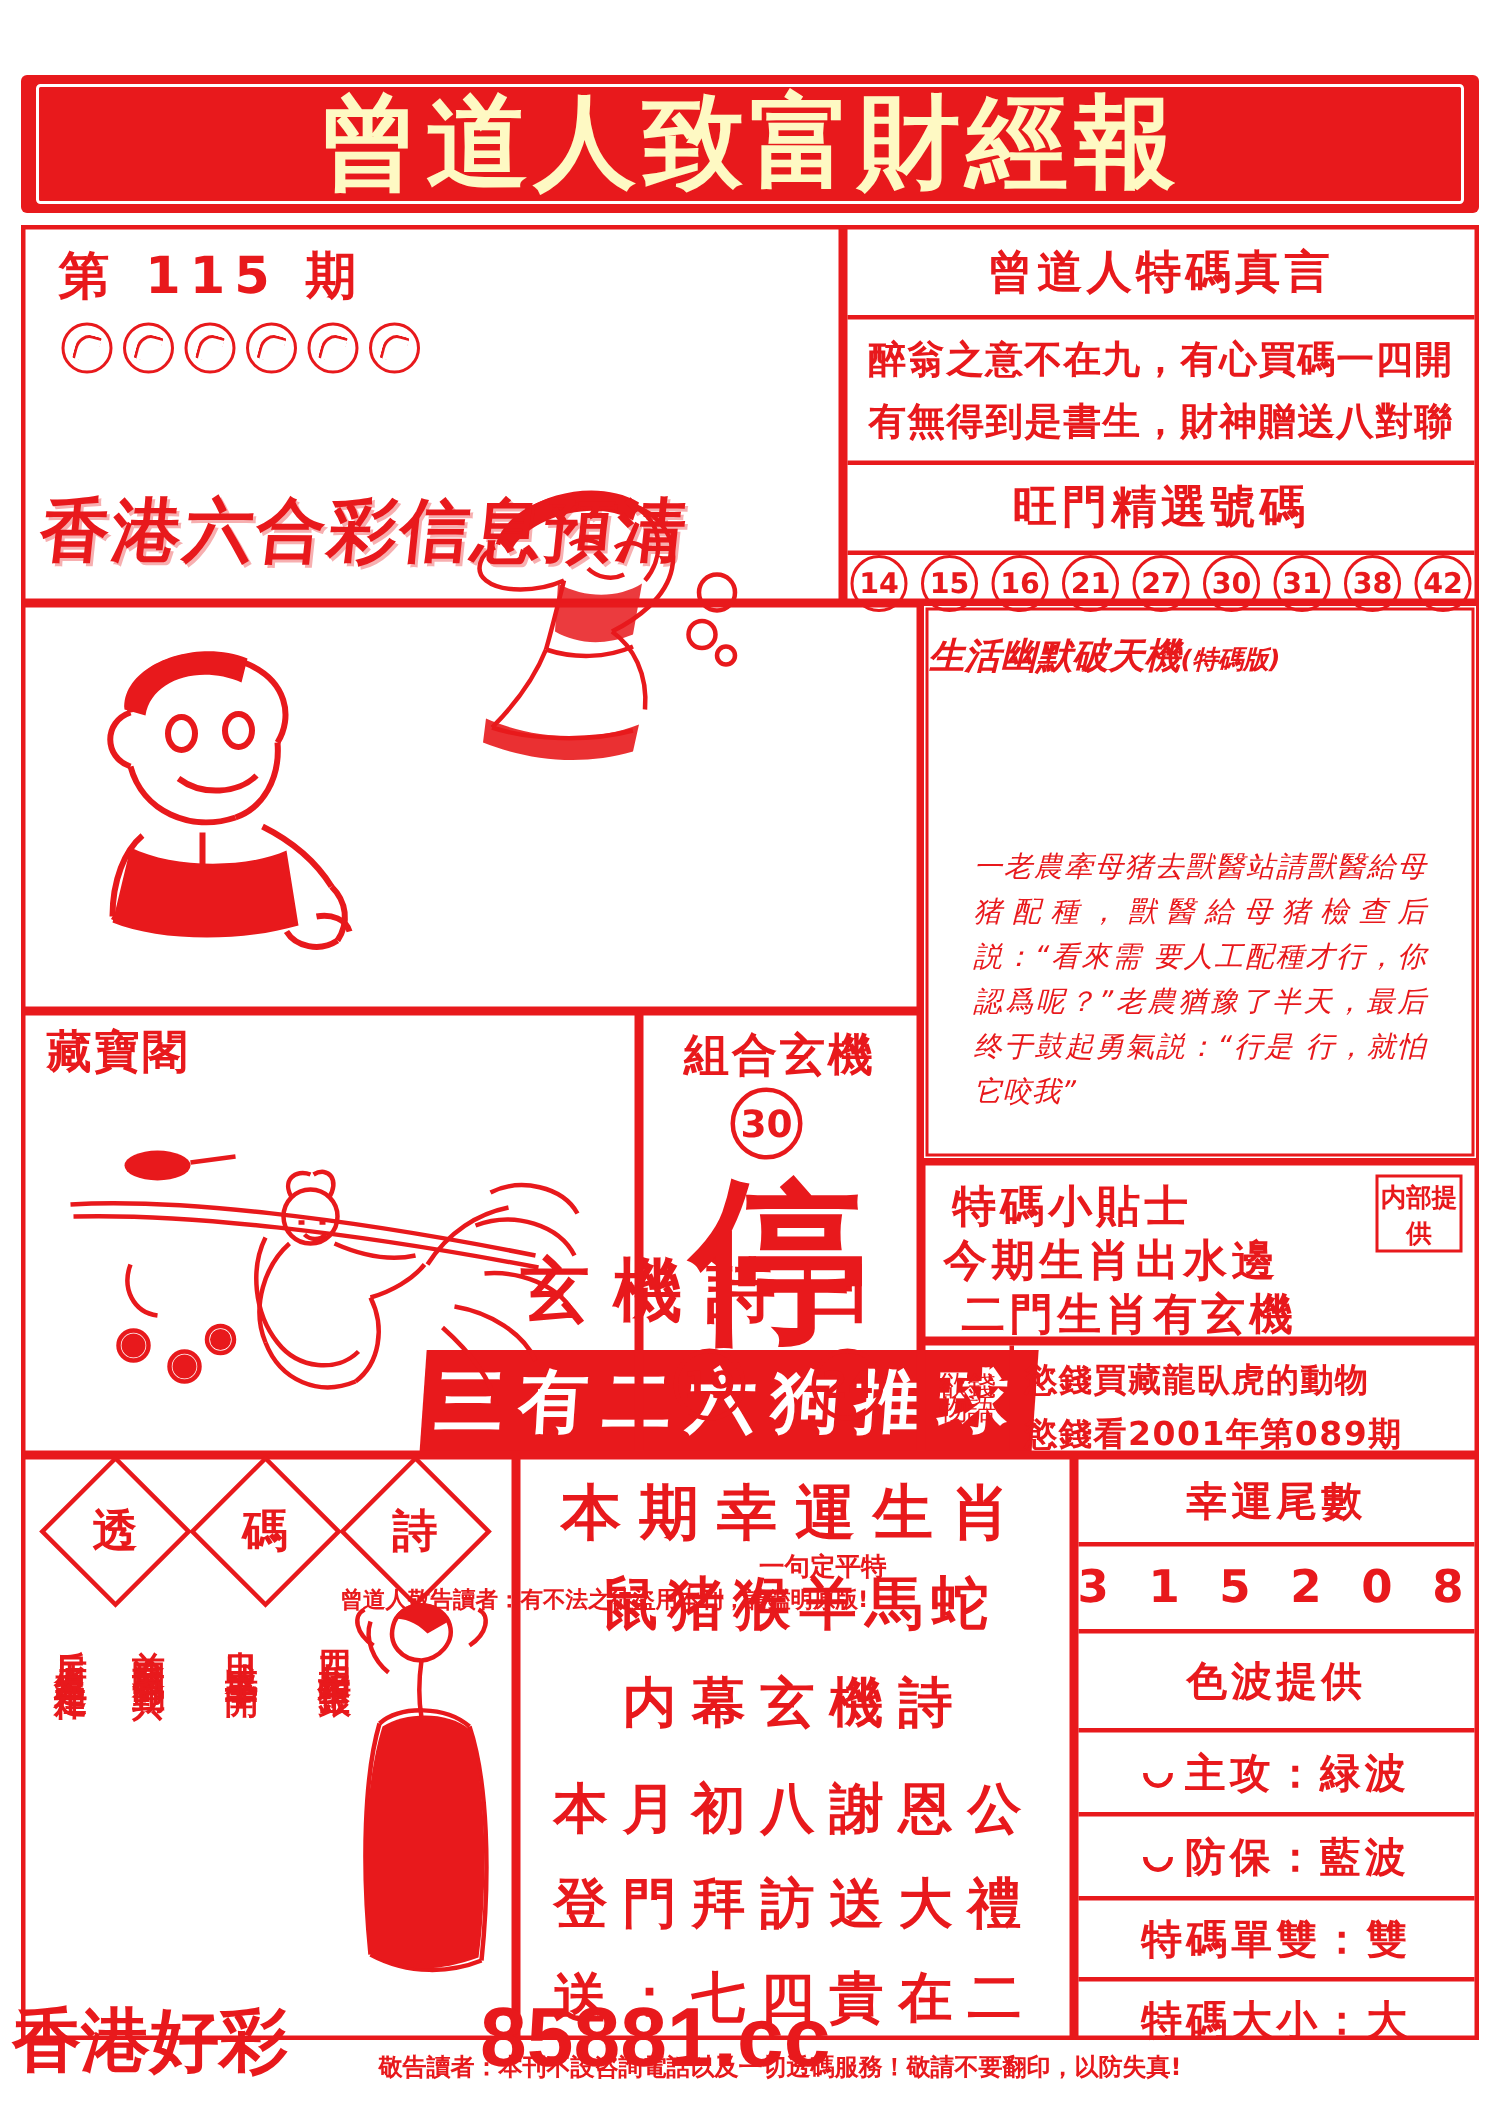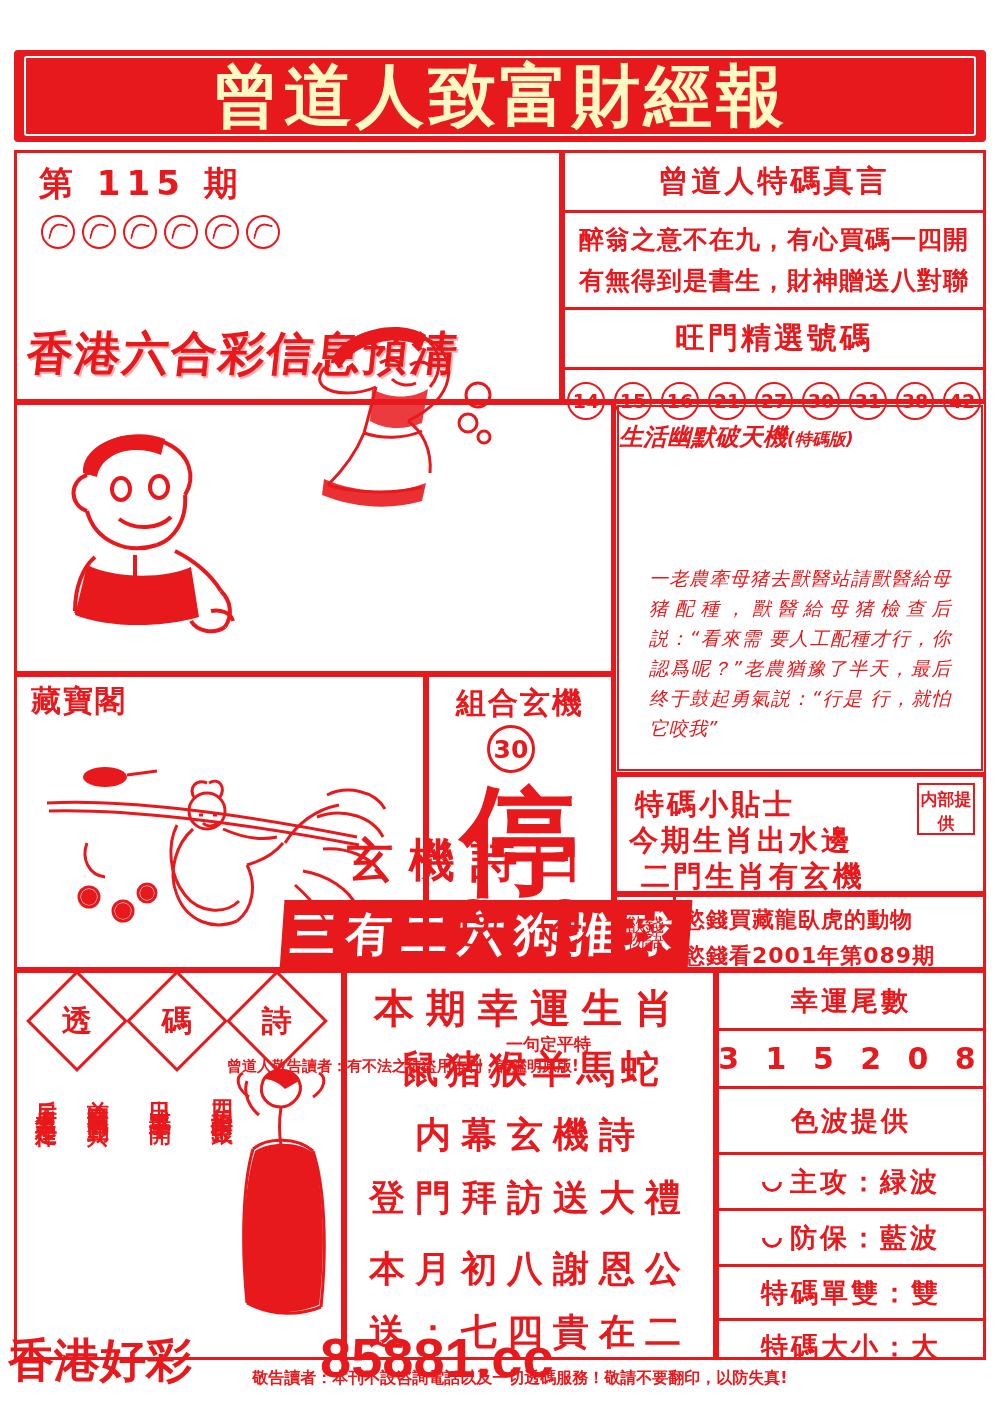--- a/index.html
+++ b/index.html
@@ -246,21 +246,21 @@
   </div>
 
   <div class="frame" style="left:562px; top:150px; width:424px; height:252px;">
     <div class="tr-title" style="margin-top:8px;">曾道人特碼真言</div>
     <div style="height:3px; background:#e8191c; margin:8px 0 0 0;"></div>
     <div class="tr-line" style="margin-top:10px;">醉翁之意不在九，有心買碼一四開</div>
     <div class="tr-line" style="margin-top:8px;">有無得到是書生，財神贈送八對聯</div>
     <div style="height:3px; background:#e8191c; margin-top:10px;"></div>
     <div class="tr-title" style="margin-top:8px;">旺門精選號碼</div>
     <div style="height:3px; background:#e8191c; margin-top:8px;"></div>
-    <div class="num-row" style="margin-top:12px;">
+    <div class="num-row" style="">
       <div class="num-ball">14</div>
       <div class="num-ball">15</div>
       <div class="num-ball">16</div>
       <div class="num-ball">21</div>
       <div class="num-ball">27</div>
       <div class="num-ball">30</div>
       <div class="num-ball">31</div>
       <div class="num-ball">38</div>
       <div class="num-ball">42</div>
     </div>
@@ -411,22 +411,22 @@
     <div class="bt-big" style="text-align:center; margin-top:8px;">本期幸運生肖</div>
     <div style="display:flex; justify-content:center; gap:6px; margin-top:8px;">
       <div style="font-size:38px; font-weight:bold;">鼠</div>
       <div style="font-size:38px; font-weight:bold;">猪</div>
       <div style="font-size:38px; font-weight:bold;">猴</div>
       <div style="font-size:38px; font-weight:bold;">羊</div>
       <div style="font-size:38px; font-weight:bold;">馬</div>
       <div style="font-size:38px; font-weight:bold;">蛇</div>
     </div>
     <div class="bt-med" style="text-align:center; margin-top:16px;">内幕玄機詩</div>
+    <div class="bt-med" style="text-align:center; margin-top:22px;">本月初八謝恩公</div>
     <div class="bt-med" style="text-align:center; margin-top:14px;">登門拜訪送大禮</div>
-    <div class="bt-med" style="text-align:center; margin-top:22px;">本月初八謝恩公</div>
     <div class="bt-med" style="text-align:center; margin-top:14px;">送：七四貴在二</div>
   </div>
 
   <div class="frame" style="left:716px; top:970px; width:270px; height:390px;">
     <div class="rt-cell" style="height:58px;">幸運尾數</div>
     <div class="rt-cell nums" style="height:58px;">3 1 5 2 0 8</div>
     <div class="rt-cell" style="height:66px;">色波提供</div>
     <div class="rt-cell" style="height:56px;">
       <span class="moon"></span>
       <span>主攻：</span>

